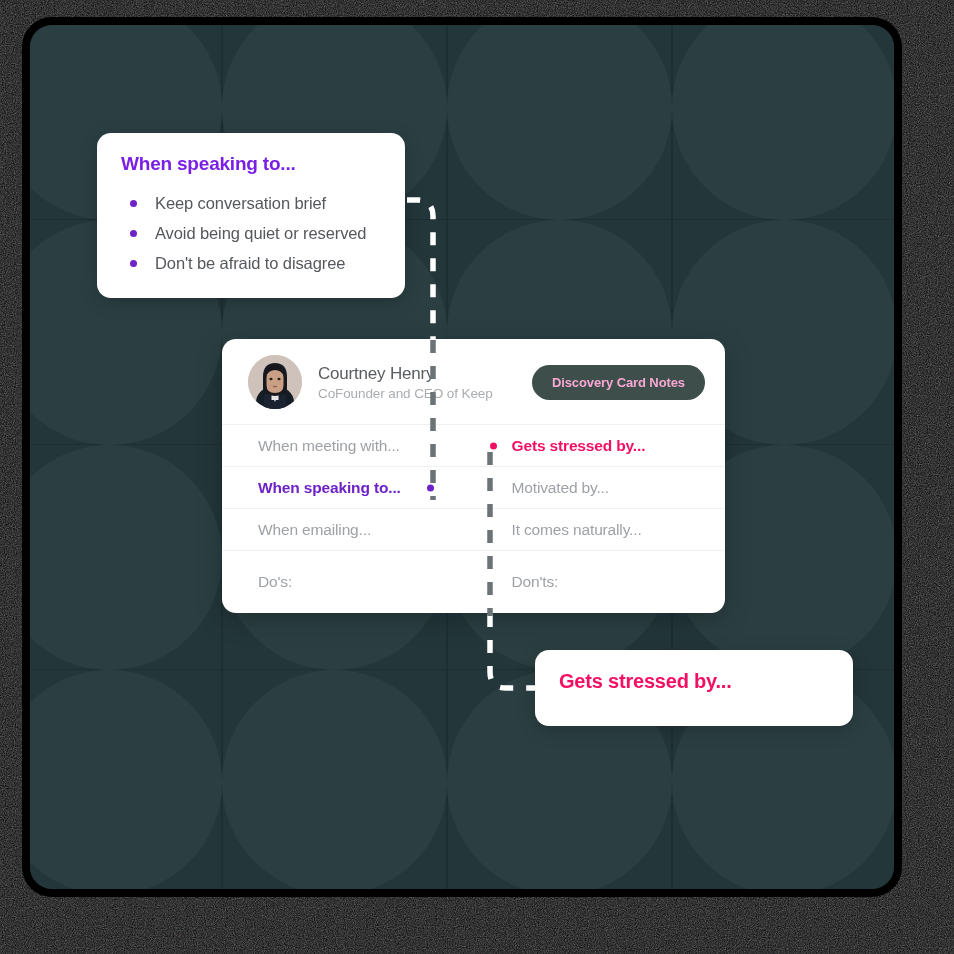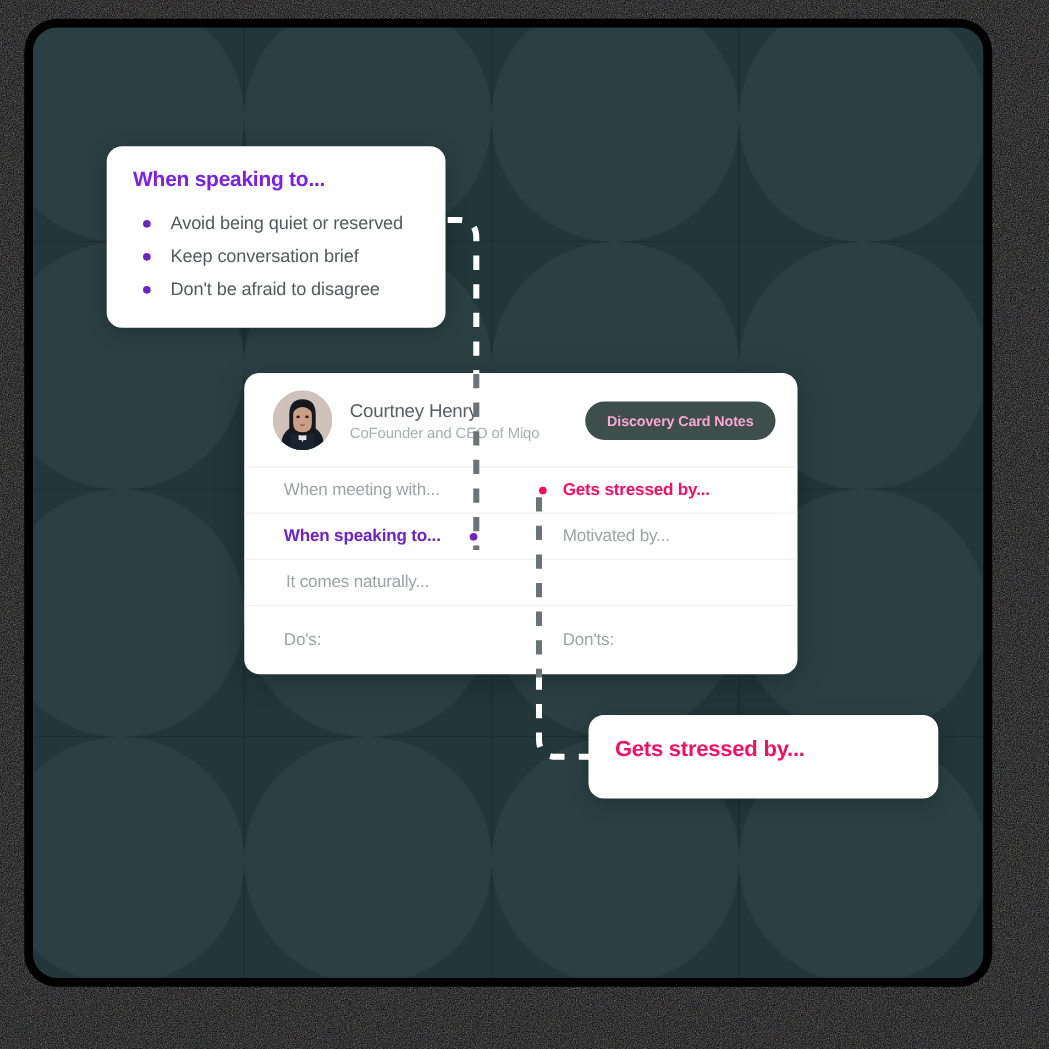--- a/index.html
+++ b/index.html
@@ -221,25 +221,25 @@
     <path d="M 407 200 L 418 200 Q 433 201 433 216 L 433 340" fill="none" stroke="#ffffff" stroke-width="5.5" stroke-linecap="butt" stroke-dasharray="13 13"></path>
 
     <path d="M 490 614 L 490 672 Q 490 688 506 688 L 536 688" fill="none" stroke="#ffffff" stroke-width="5.5" stroke-linecap="butt" stroke-dasharray="13 13"></path>
   </svg>
 
   <div class="tip-card" id="card-speaking">
     <div class="tip-title">When speaking to...</div>
     <ul class="tip-list">
       <li>
         <span class="tip-bullet"></span>
-        <span>Avoid being quiet or reserved</span>
+        <span>Keep conversation brief</span>
       </li>
       <li>
         <span class="tip-bullet"></span>
-        <span>Keep conversation brief</span>
+        <span>Avoid being quiet or reserved</span>
       </li>
       <li>
         <span class="tip-bullet"></span>
         <span>Don't be afraid to disagree</span>
       </li>
     </ul>
   </div>
 
   <div id="person-card">
 
@@ -256,21 +256,21 @@
           <path d="M18 21 Q18 10 27 10 Q36 10 36 21 Q33 15 27 15 Q21 15 18 21 Z" fill="#16171c"></path>
           <path d="M17 20 L17 40 Q15.5 32 16.5 22 Z" fill="#16171c"></path>
           <path d="M37 20 L37 40 Q38.5 32 37.5 22 Z" fill="#16171c"></path>
           <ellipse cx="23" cy="24" rx="1.6" ry="1.2" fill="#2b2016"></ellipse>
           <ellipse cx="31" cy="24" rx="1.6" ry="1.2" fill="#2b2016"></ellipse>
           <path d="M25 31 Q27 32.5 29 31" stroke="#8e5c4a" stroke-width="1.1" fill="none"></path>
         </svg>
       </div>
       <div id="person-names">
         <div id="person-name">Courtney Henry</div>
-        <div id="person-role">CoFounder and CEO of Miqo</div>
+        <div id="person-role">CoFounder and CEO of Keep</div>
       </div>
       <button id="notes-pill">Discovery Card Notes</button>
     </div>
 
     <div id="attr-rows">
 
       <div class="attr-row">
         <div class="attr-cell left">
           <span>When meeting with...</span>
         </div>
@@ -284,20 +284,23 @@
         <div class="attr-cell left active-purple">
           <span class="cell-dot"></span>
           <span>When speaking to...</span>
         </div>
         <div class="attr-cell right">
           <span>Motivated by...</span>
         </div>
       </div>
 
       <div class="attr-row">
+        <div class="attr-cell left">
+          <span>When emailing...</span>
+        </div>
         <div class="attr-cell right">
           <span>It comes naturally...</span>
         </div>
       </div>
 
       <div class="attr-row">
         <div class="attr-cell left">
           <span>Do's:</span>
         </div>
         <div class="attr-cell right">

